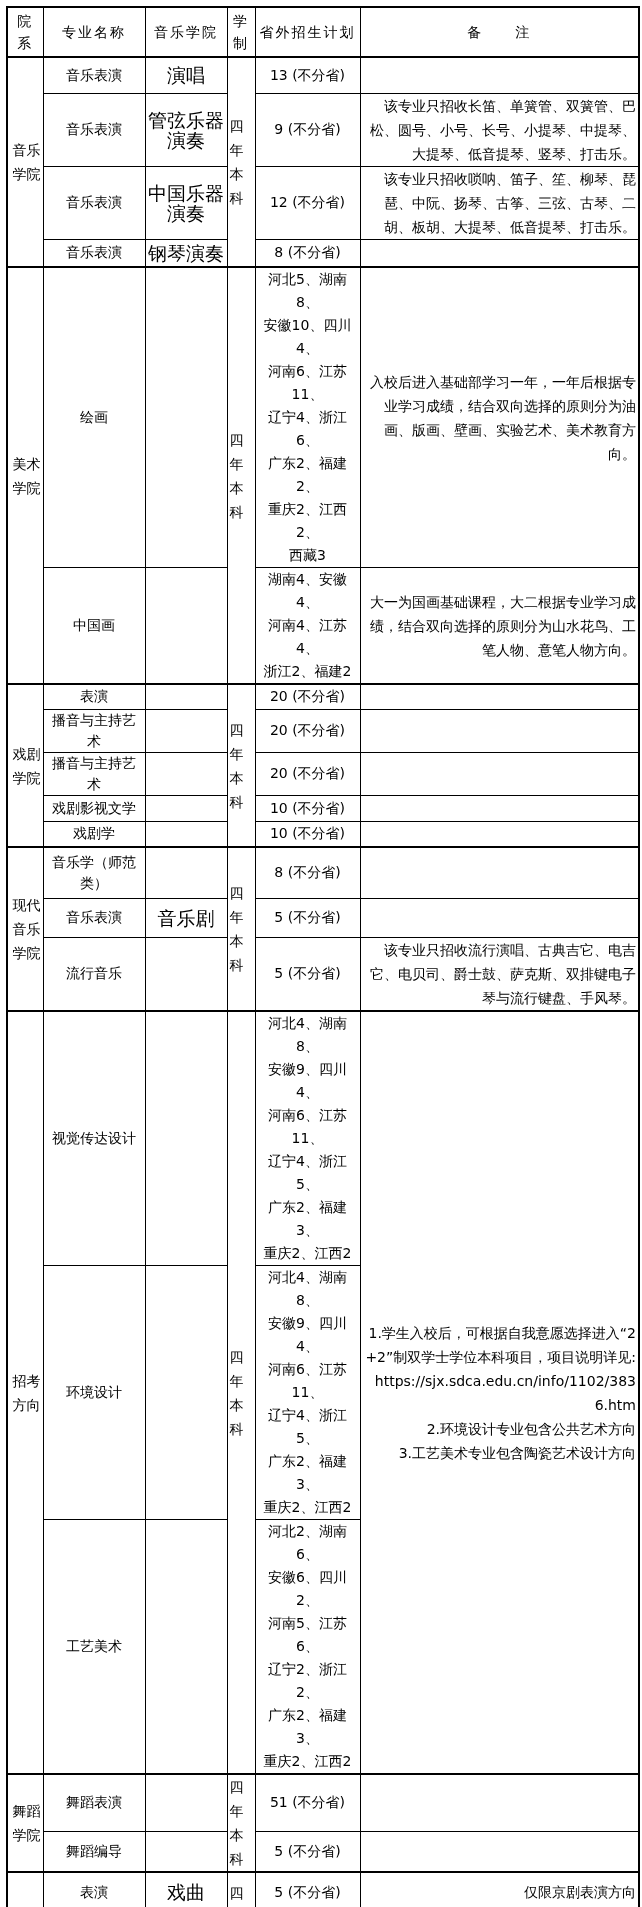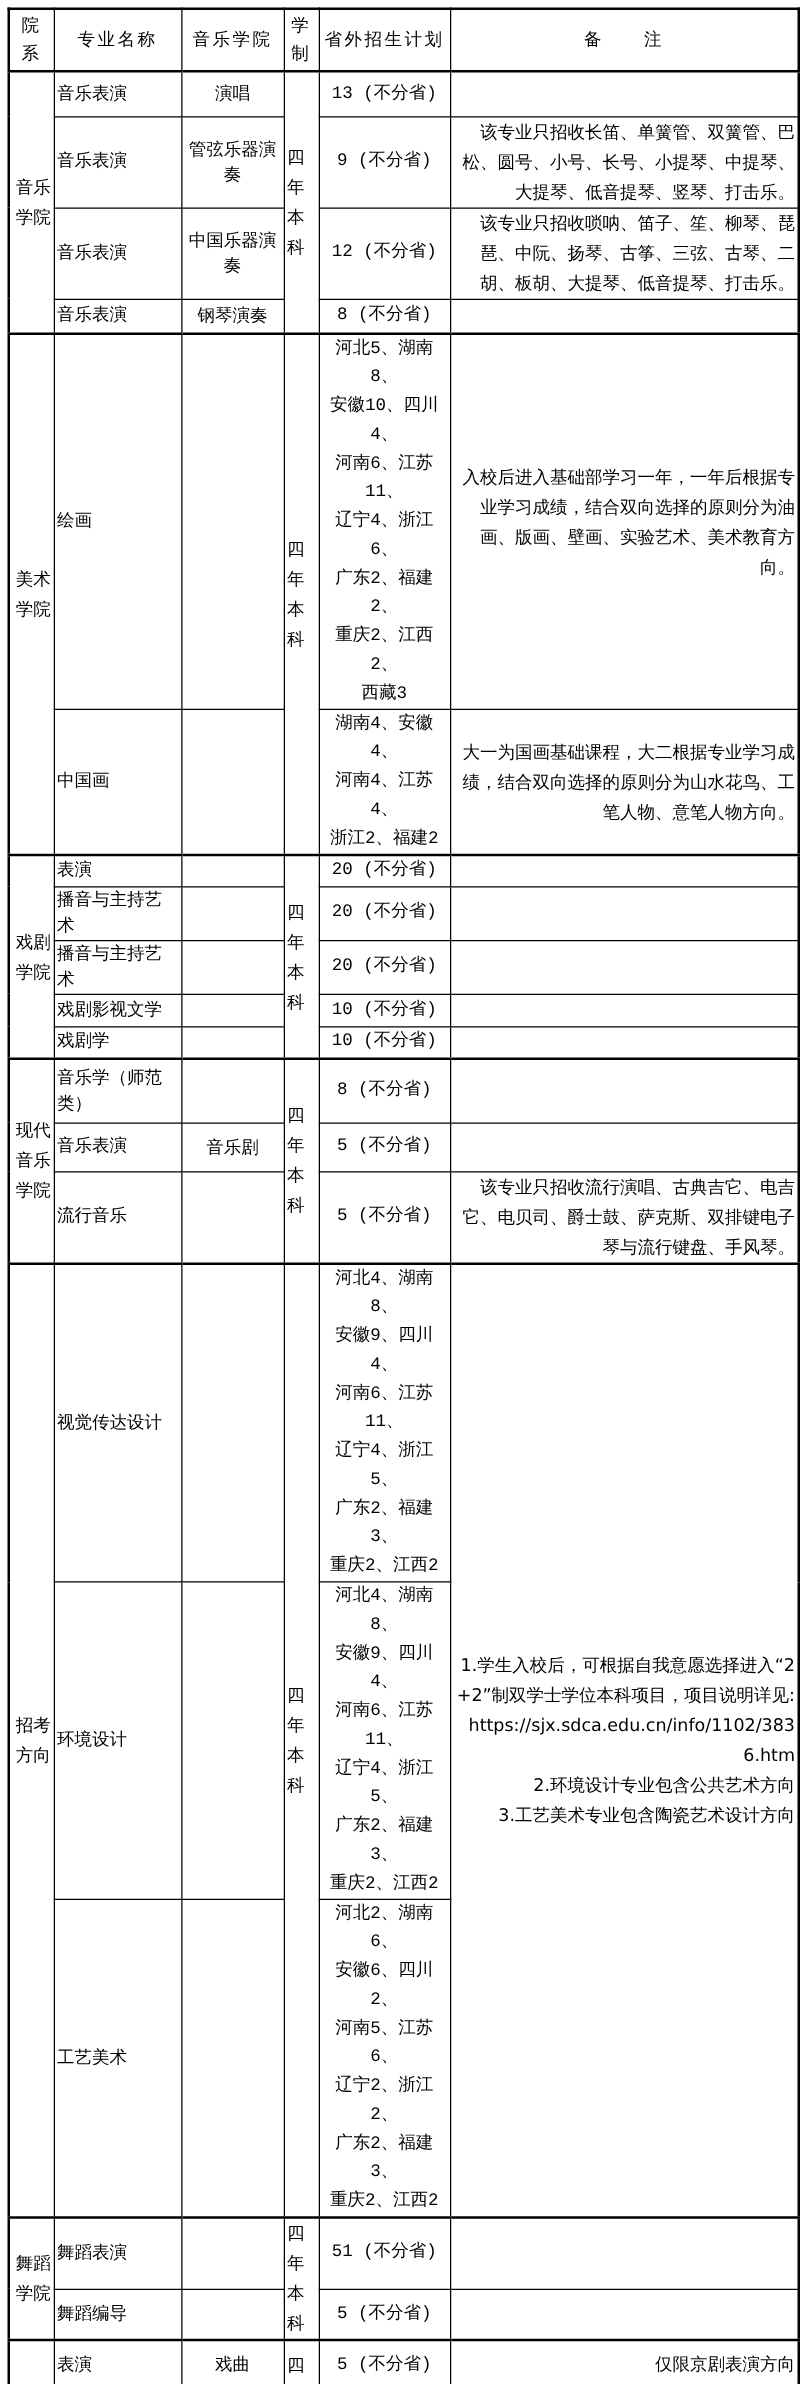--- a/index.html
+++ b/index.html
@@ -31,34 +31,34 @@
   }
   .college {
     text-align: right;
     line-height: 24px;
   }
   .duration {
     text-align: left;
     line-height: 24px;
   }
   .major {
+    text-align: center;
     line-height: 21px;
     white-space: pre-line;
   }
   .dir {
     text-align: center;
-    font-size: 14px;
+    font-size: 19px;
     line-height: 20px;
     white-space: pre-line;
   }
   .plan {
     text-align: center;
     line-height: 23px;
     white-space: pre-line;
-    font-family: Liberation Mono, monospace;
   }
   .remark {
     text-align: right;
     line-height: 24px;
     white-space: pre-line;
     word-break: break-all;
   }
   .sec-top { border-top: 2px solid #000; }
 </style>
 </head>

